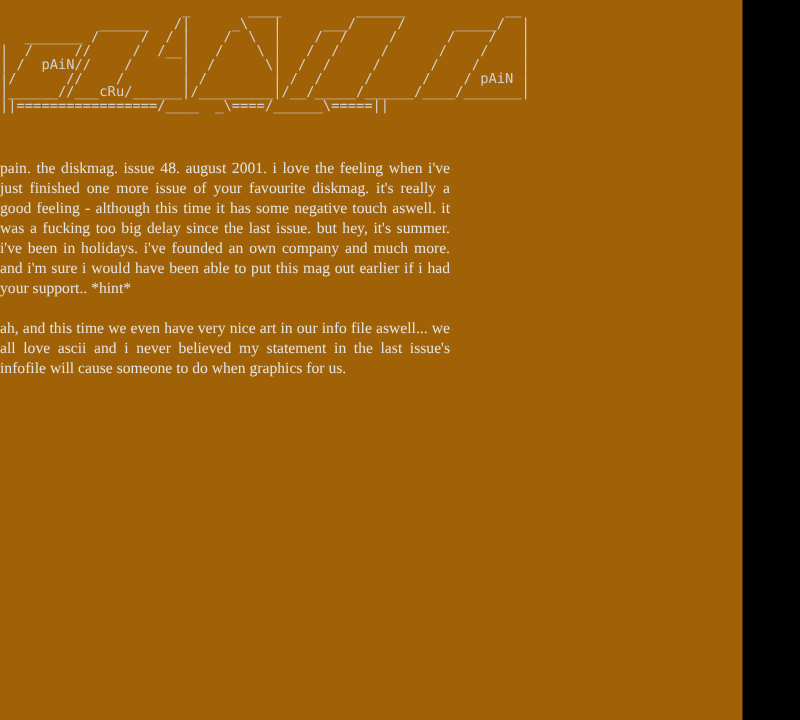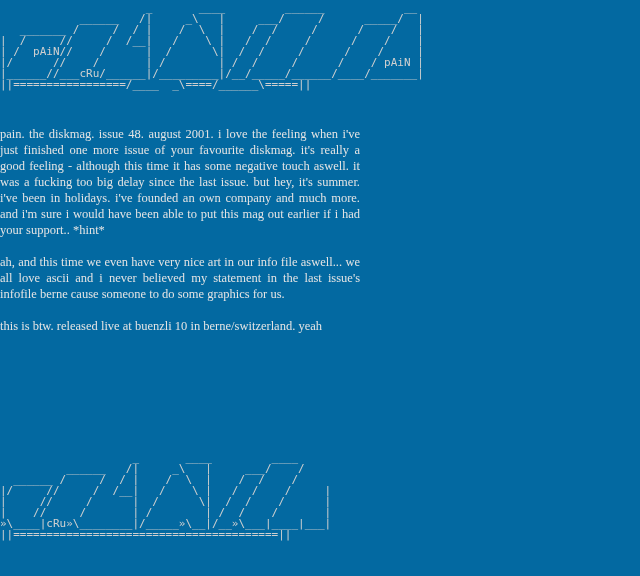--- a/index.html
+++ b/index.html
@@ -9,23 +9,23 @@
     width: 640px;
     height: 576px;
     overflow: hidden;
   }
   body {
     font-family: "DejaVu Sans Mono", monospace;
     color: #d8d8d8;
   }
   .screen {
     position: relative;
-    width: 640px;
+    width: 594px;
     height: 576px;
-    background: #0369a1;
+    background: #a16207;
   }
   pre {
     margin: 0;
     padding: 0;
     font-family: "DejaVu Sans Mono", monospace;
     white-space: pre;
     color: #c8c8c8;
   }
   .ascii-header {
     position: absolute;
@@ -74,26 +74,17 @@
             ______   /|     _\   |     ___/     /      _____/  | 
    _______ /     /  / |    /  \  |    /  /     /      /    /   | 
 |  /     //     /  /__|   /    \ |   /  /     /      /    /    | 
 | /  pAiN//    /      |  /      \|  /  /     /      /    /     | 
 |/      //    /       | /        | /  /     /      /    / pAiN | 
 |______//___cRu/______|/_________|/__/_____/______/____/_______| 
 ||=================/____  _\====/______\=====||                  </pre>
 
   <div class="body-text">
     <p class="para">pain. the diskmag. issue 48. august 2001. i love the feeling when i've just finished one more issue of your favourite diskmag. it's really a good feeling - although this time it has some negative touch aswell. it was a fucking too big delay since the last issue. but hey, it's summer. i've been in holidays. i've founded an own company and much more. and i'm sure i would have been able to put this mag out earlier if i had your support.. *hint*</p>
-    <p class="para">ah, and this time we even have very nice art in our info file aswell... we all love ascii and i never believed my statement in the last issue's infofile berne cause someone to do some graphics for us.</p>
-    <p class="para">this is btw. released live at buenzli 10 in berne/switzerland. yeah</p>
+    <p class="para">ah, and this time we even have very nice art in our info file aswell... we all love ascii and i never believed my statement in the last issue's infofile will cause someone to do when graphics for us.</p>
   </div>
 
-  <pre class="ascii-footer">                    _       ____         ____      
-          ______   /|     _\   |     ___/    /     
-  ______ /     /  / |    /  \  |    /  /    /      
-|/     //     /  /__|   /    \ |   /  /    /     | 
-|     //     /      |  /      \|  /  /    /      | 
-|    //     /       | /        | /  /    /       | 
-»\____|cRu»\________|/_____»\__|/__»\___|____|___| 
-||========================================||       </pre>
 
 </div>
 
 </body></html>

